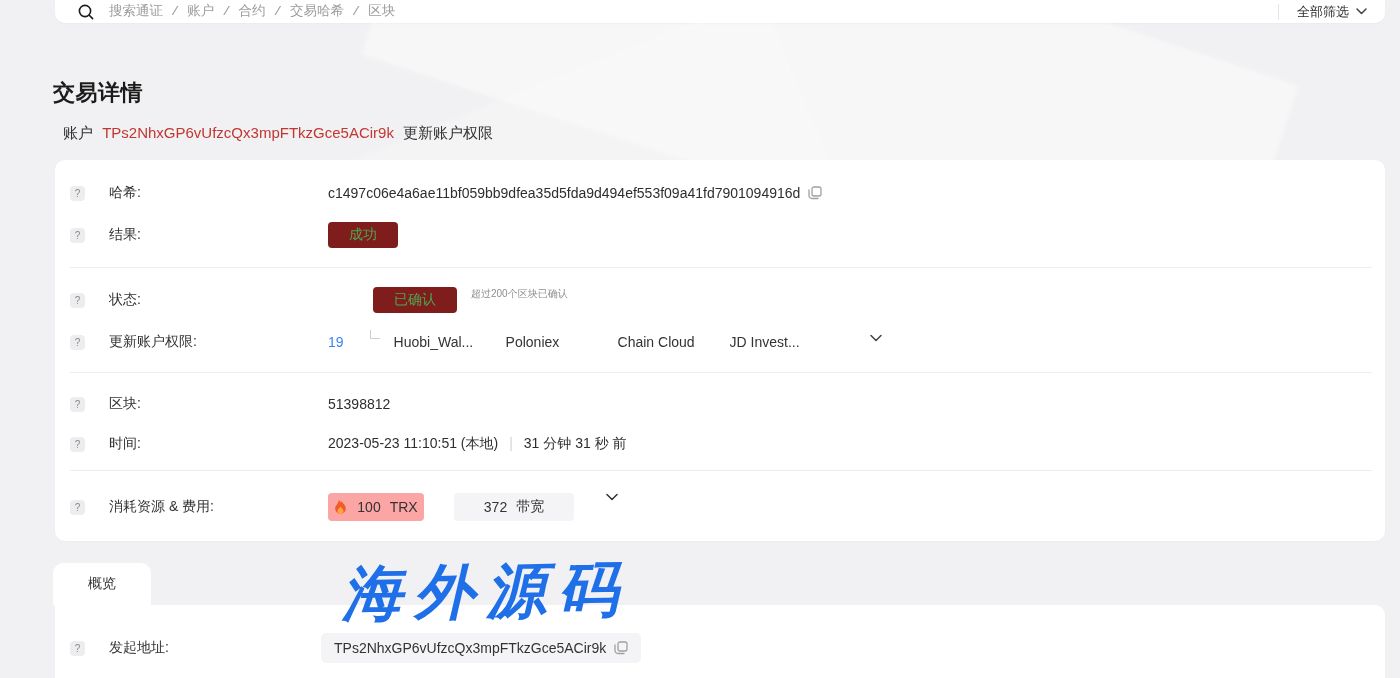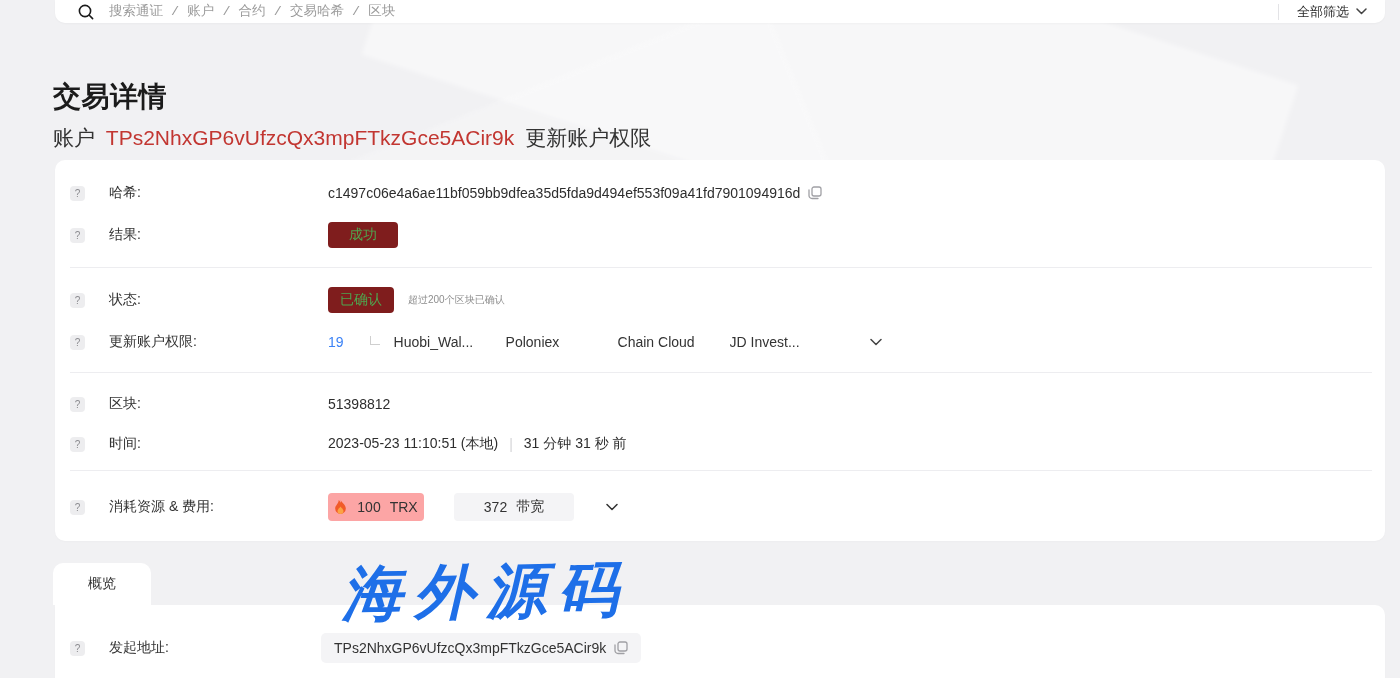--- a/index.html
+++ b/index.html
@@ -31,25 +31,25 @@
     font-family:inherit; height:22px;
   }
   .search-input::placeholder { color:#9b9b9b; }
   .filter-divider { width:1px; height:16px; background:#e3e3e6; margin-right:18px; }
   .filter-label { font-size:13px; color:#2b2b2b; }
   .filter-chevron { margin:0 18px 0 7px; display:flex; align-items:center; }
 
   
   .page-title {
     position:absolute; left:53px; top:78px;
-    font-size:28px; font-weight:bold; color:#1b1b1b; letter-spacing:.5px;
+    font-size:22px; font-weight:bold; color:#1b1b1b; letter-spacing:.5px;
   }
   .page-subtitle {
-    position:absolute; left:53px; top:124px;
-    font-size:21px; color:#333;
+    position:absolute; left:63px; top:124px;
+    font-size:15px; color:#333;
   }
   .acct-link { color:#c23631; margin:0 5px; cursor:pointer; }
 
   
   .card {
     position:absolute; left:55px; width:1330px; background:#fff;
     box-shadow:0 1px 2px rgba(0,0,0,.02);
   }
   .card1 { top:160px; height:381px; border-radius:10px; }
   .card2 { top:605px; height:90px; border-radius:0 10px 0 0; }
@@ -57,33 +57,33 @@
   .row {
     position:absolute; left:15px; right:13px;
     display:flex; align-items:center;
   }
   .qicon {
     width:15px; height:15px; border-radius:4px; background:#ededef;
     color:#8b8b8f; font-size:10px; line-height:15px; text-align:center;
     flex:0 0 15px;
   }
   .row-label { margin-left:24px; width:219px; font-size:14px; color:#333; white-space:nowrap; }
-  .row-value { display:flex; align-items:center; font-size:14px; color:#2e2e2e; }
+  .row-value { display:flex; font-size:14px; color:#2e2e2e; }
 
   .divider { position:absolute; left:15px; width:1302px; height:1px; background:#ededf0; }
 
   .copy-icon { margin-left:8px; display:flex; align-items:center; cursor:pointer; }
 
   .badge {
     height:26px; display:inline-flex; align-items:center; justify-content:center;
     border-radius:4px; font-size:14px;
   }
   .badge-green { background:#7f1d1d; color:#4fa54f; }
   .badge-success { width:70px; }
-  .badge-confirmed { width:66px; }
+  .badge-confirmed { width:84px;margin-left:45px; }
   .status-note { margin-left:14px; color:#8e8e8e; font-size:10px; }
 
   .sr-count { color:#3b82f6; }
   .elbow-icon {
     width:10px; height:9px; margin:0 14px 0 26px;
     border-left:1.5px solid #cfcfcf; border-bottom:1.5px solid #cfcfcf;
     display:inline-block; margin-top:-4px;
   }
   .sr-name { width:96px; margin-right:16px; color:#333; white-space:nowrap; overflow:hidden; }
   .sr-chevron { margin-left:28px; cursor:pointer; display:flex; }

